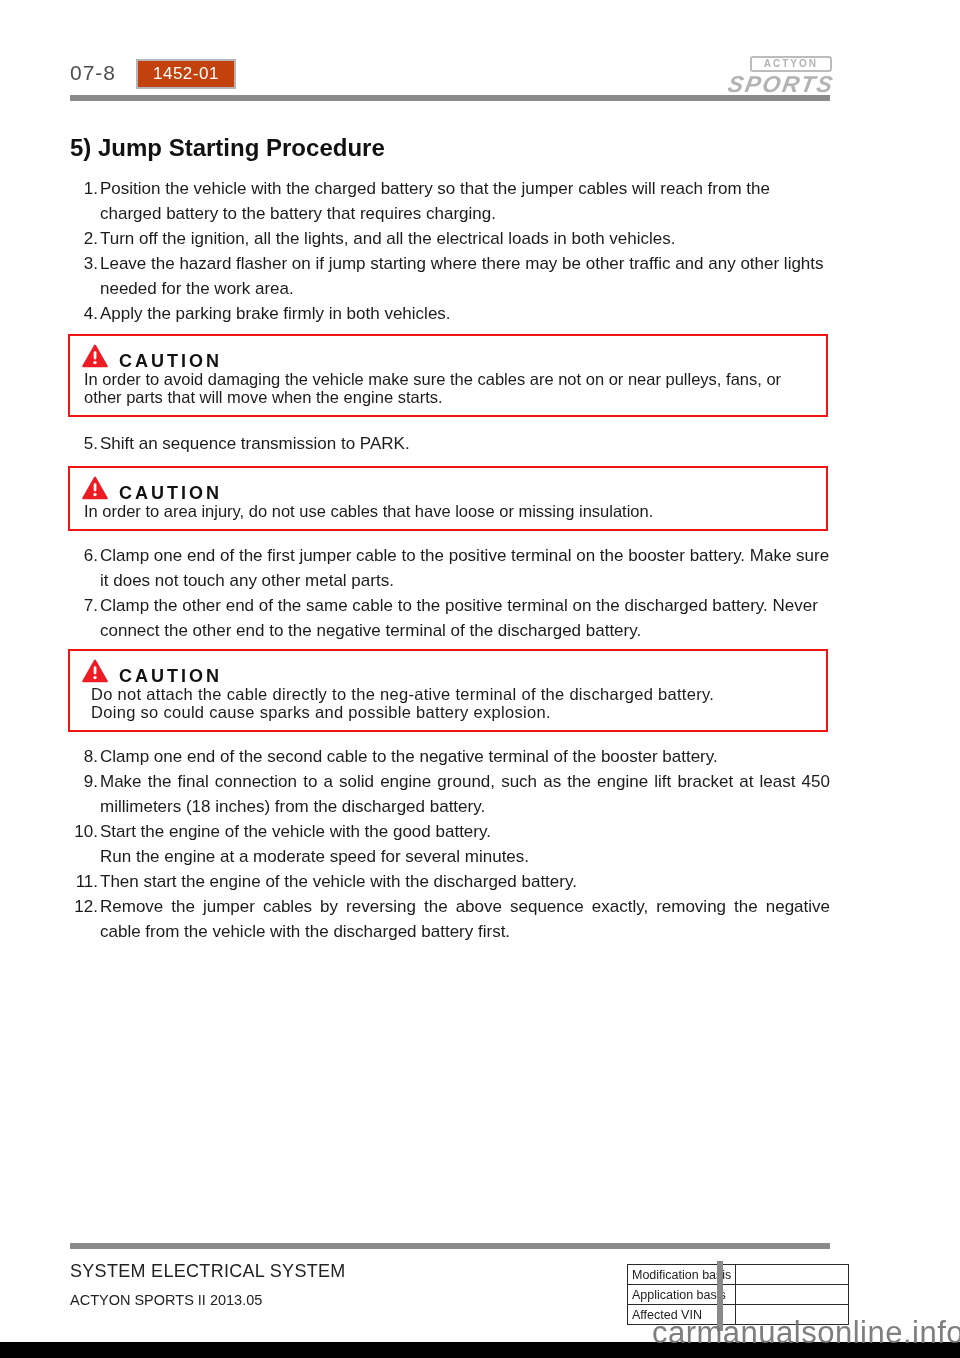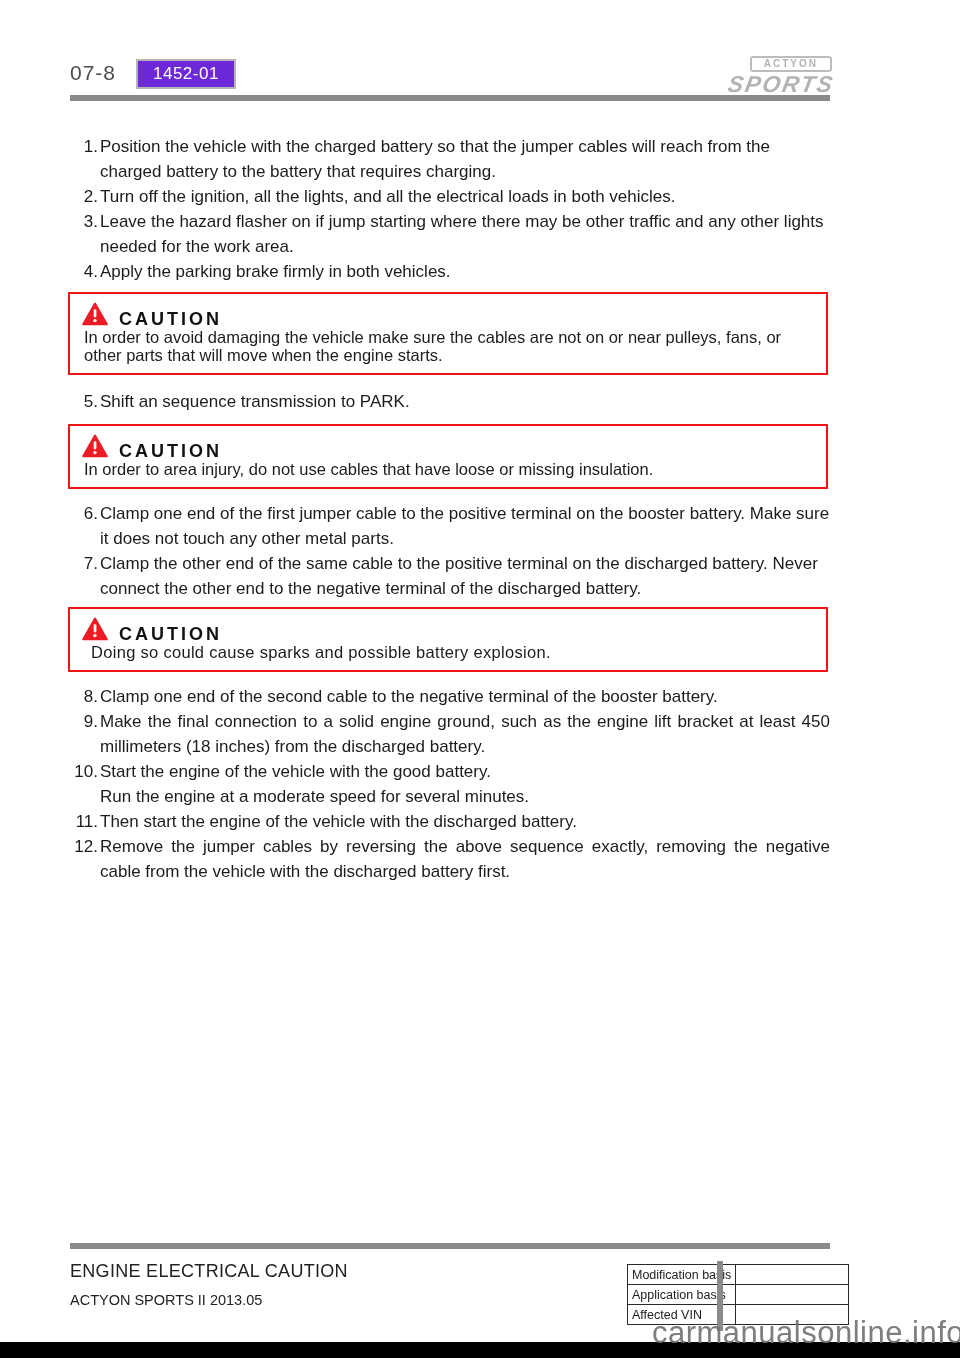--- a/index.html
+++ b/index.html
@@ -3,21 +3,21 @@
 <meta charset="utf-8">
 <style>
   html,body{margin:0;padding:0;background:#fff;}
   .page{
     position:relative;width:960px;height:1358px;background:#ffffff;
     font-family:"Liberation Sans",sans-serif;color:#1c1c1c;overflow:hidden;
   }
   
   .page-number{position:absolute;left:70px;top:61px;font-size:21px;color:#4e4e4e;letter-spacing:1px;}
   .section-badge{
-    position:absolute;left:136px;top:59px;background:#6d28d9;border:2px solid #b5b5b5;
+    position:absolute;left:136px;top:59px;background:#c2410c;border:2px solid #b5b5b5;
     color:#ffffff;font-size:17px;padding:3px 15px;letter-spacing:0.5px;
   }
   .logo{position:absolute;right:126px;top:54px;text-align:right;color:#b3b3b3;line-height:1;}
   .logo-top{
     display:inline-block;border:2px solid #bcbcbc;border-radius:3px;font-size:10px;font-weight:bold;
     letter-spacing:2px;padding:1px 12px;color:#b3b3b3;margin-right:2px;
   }
   .logo-bottom{
     font-size:23px;font-weight:bold;font-style:italic;letter-spacing:2px;color:#b3b3b3;
     transform:skewX(-10deg);margin-top:1px;
@@ -62,20 +62,21 @@
 
   <div class="page-number">07-8</div>
   <div class="section-badge">1452-01</div>
   <div class="logo">
     <div class="logo-top">ACTYON</div>
     <div class="logo-bottom">SPORTS</div>
   </div>
   <div class="rule-top"></div>
 
   <div class="content">
+    <h1 class="title">5) Jump Starting Procedure</h1>
 
     <div>
       <div class="step">
         <span class="num">1.</span>
         <div class="para">Position the vehicle with the charged battery so that the jumper cables will reach from the charged battery to the battery that requires charging.</div>
       </div>
       <div class="step">
         <span class="num">2.</span>
         <div class="para">Turn off the ignition, all the lights, and all the electrical loads in both vehicles.</div>
       </div>
@@ -139,20 +140,21 @@
       <div class="caution-head">
         <span class="caution-icon">
           <svg viewBox="0 0 26 24">
               <path d="M13 1.5 L24.8 22.3 H1.2 Z" fill="#ed1c24" stroke="#ed1c24" stroke-width="2" stroke-linejoin="round"></path>
               <rect x="11.7" y="7.2" width="2.7" height="8.2" rx="1.3" fill="#ffffff"></rect>
               <circle cx="13" cy="18.6" r="1.7" fill="#ffffff"></circle>
             </svg>
         </span>
         <span class="caution-label">CAUTION</span>
       </div>
+      <div class="caution-text">Do not attach the cable directly to the neg-ative terminal of the discharged battery.</div>
       <div class="caution-text">Doing so could cause sparks and possible battery explosion.</div>
     </div>
 
     <div class="mt12">
       <div class="step">
         <span class="num">8.</span>
         <div class="para">Clamp one end of the second cable to the negative terminal of the booster battery.</div>
       </div>
       <div class="step">
         <span class="num">9.</span>
@@ -168,21 +170,21 @@
         <div class="para">Then start the engine of the vehicle with the discharged battery.</div>
       </div>
       <div class="step">
         <span class="num">12.</span>
         <div class="para justify">Remove the jumper cables by reversing the above sequence exactly, removing the negative cable from the vehicle with the discharged battery first.</div>
       </div>
     </div>
   </div>
 
   <div class="rule-bottom"></div>
-  <div class="footer-title">ENGINE ELECTRICAL CAUTION</div>
+  <div class="footer-title">SYSTEM ELECTRICAL SYSTEM</div>
   <div class="footer-model">ACTYON SPORTS II 2013.05</div>
 
   <table class="footer-table">
     <tbody>
       <tr>
         <td class="label">Modification basis</td>
         <td class="value"></td>
       </tr>
       <tr>
         <td class="label">Application basis</td>

